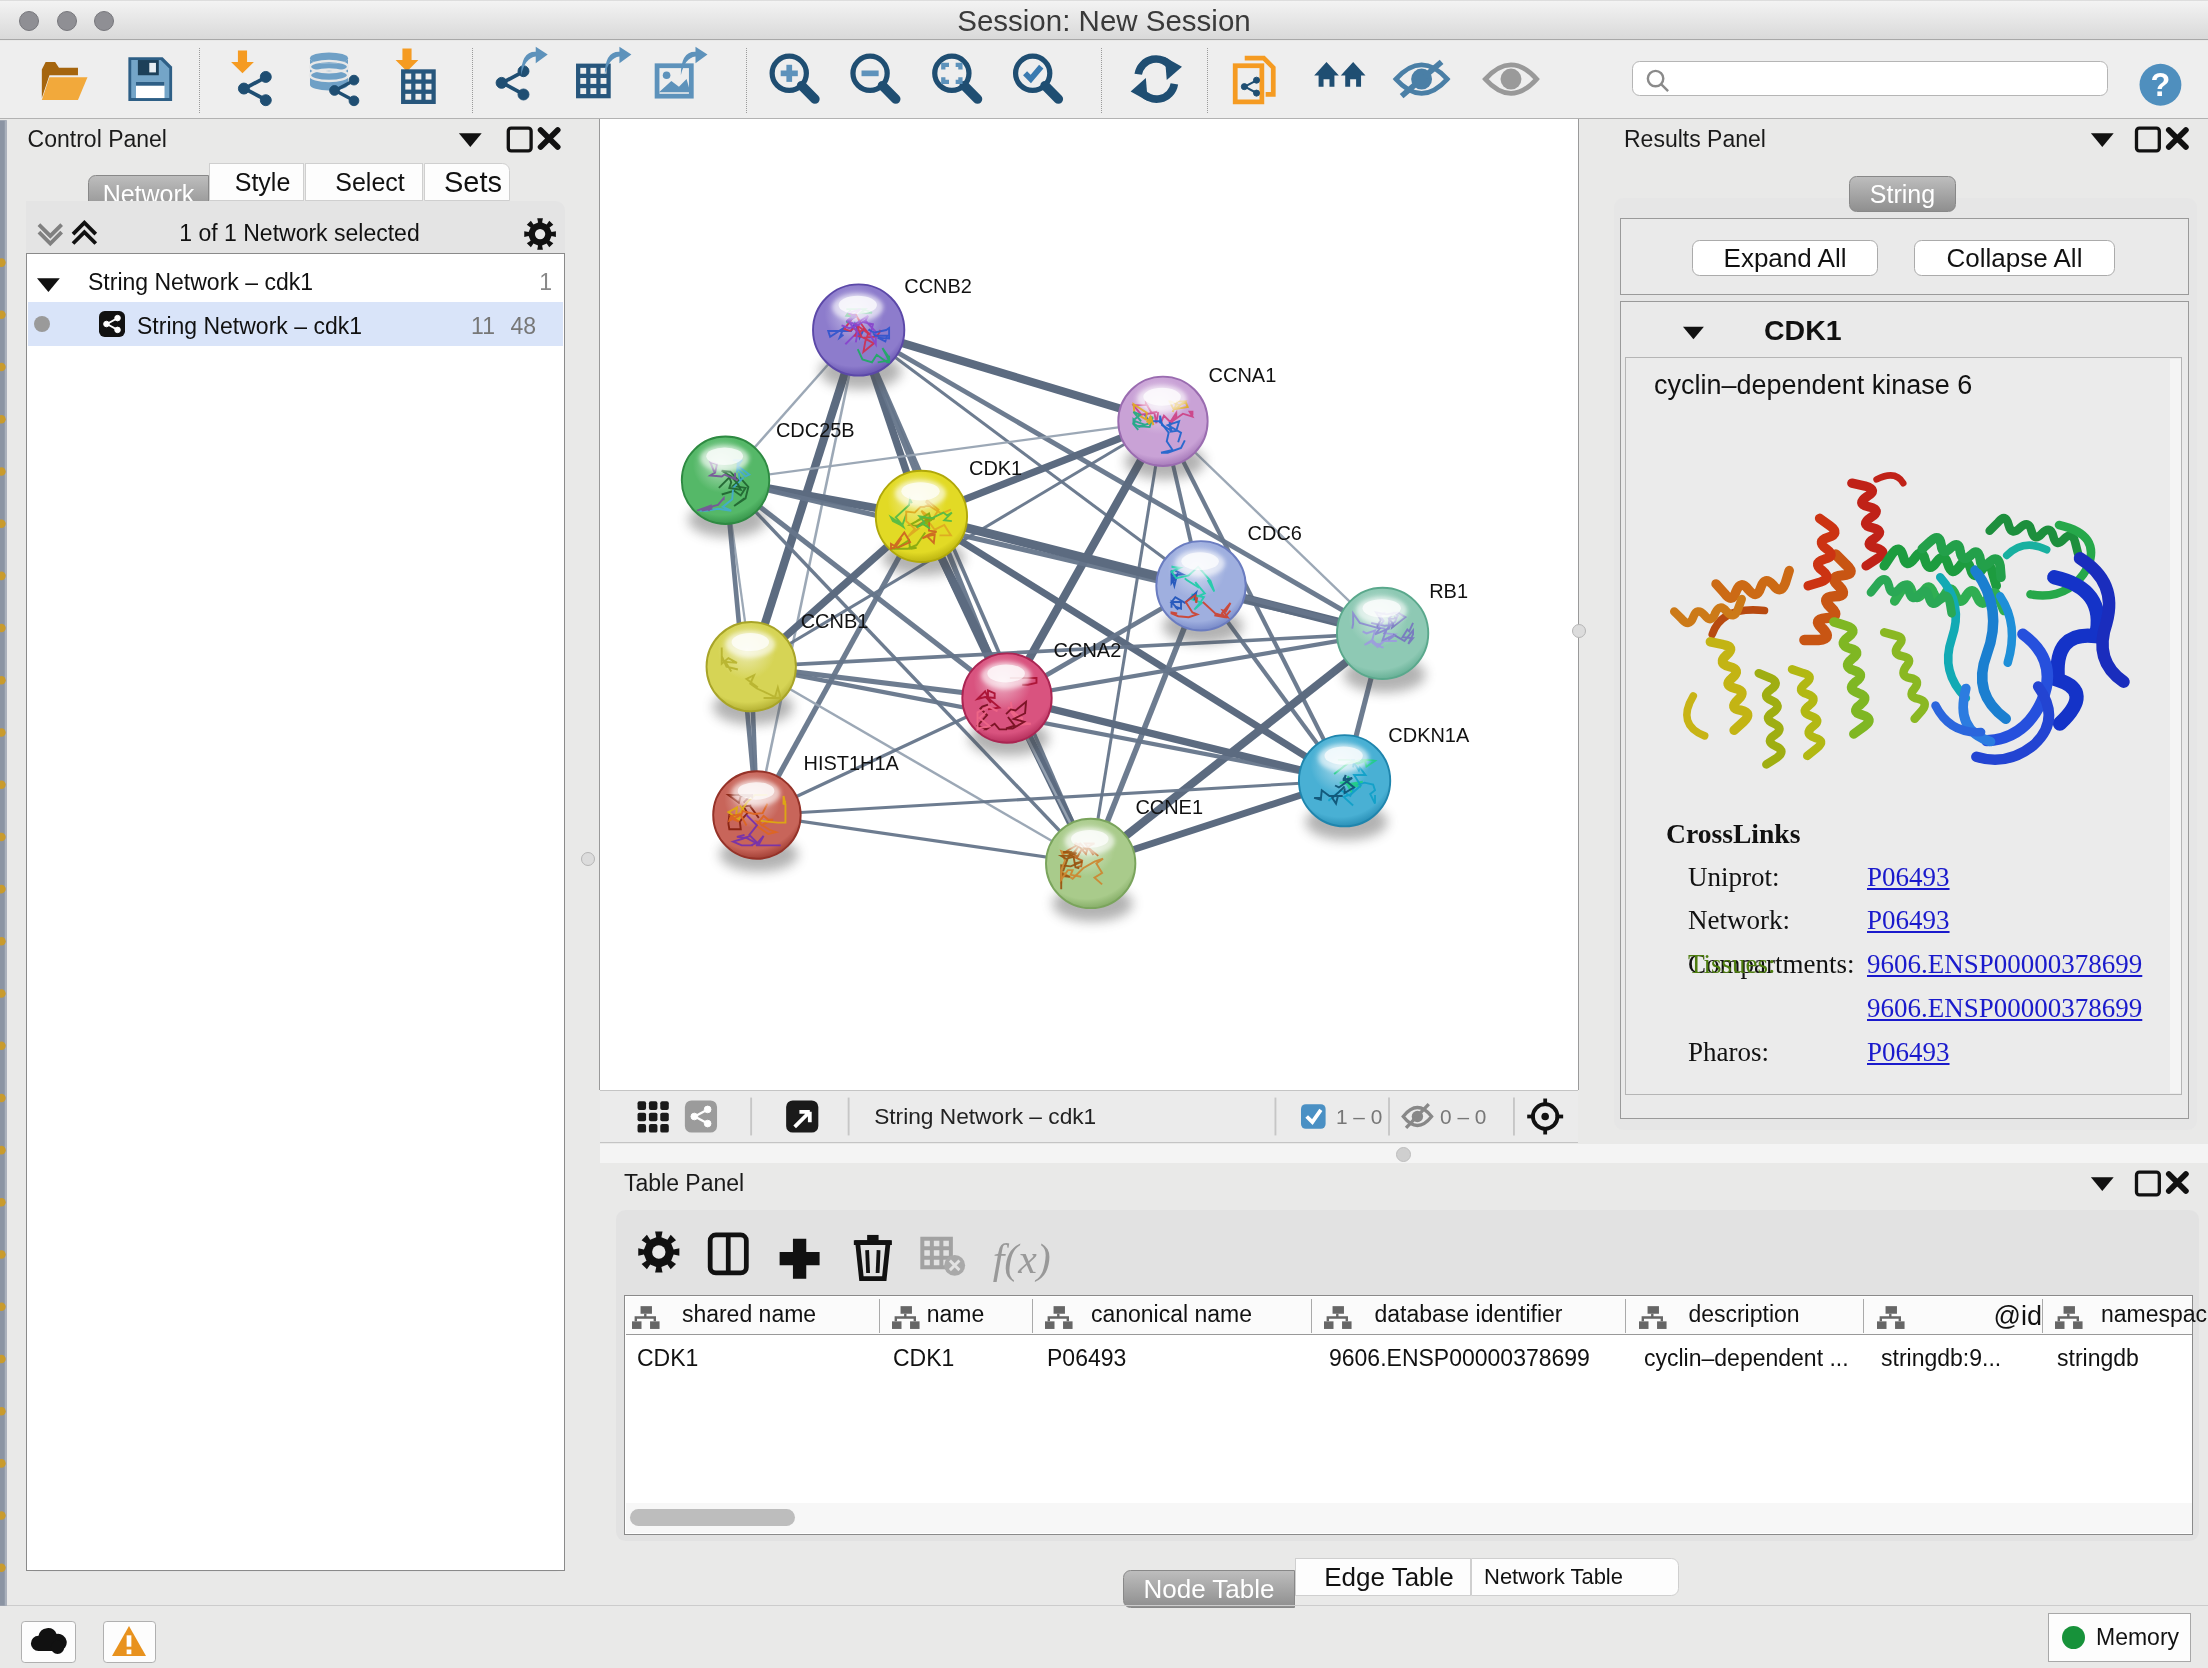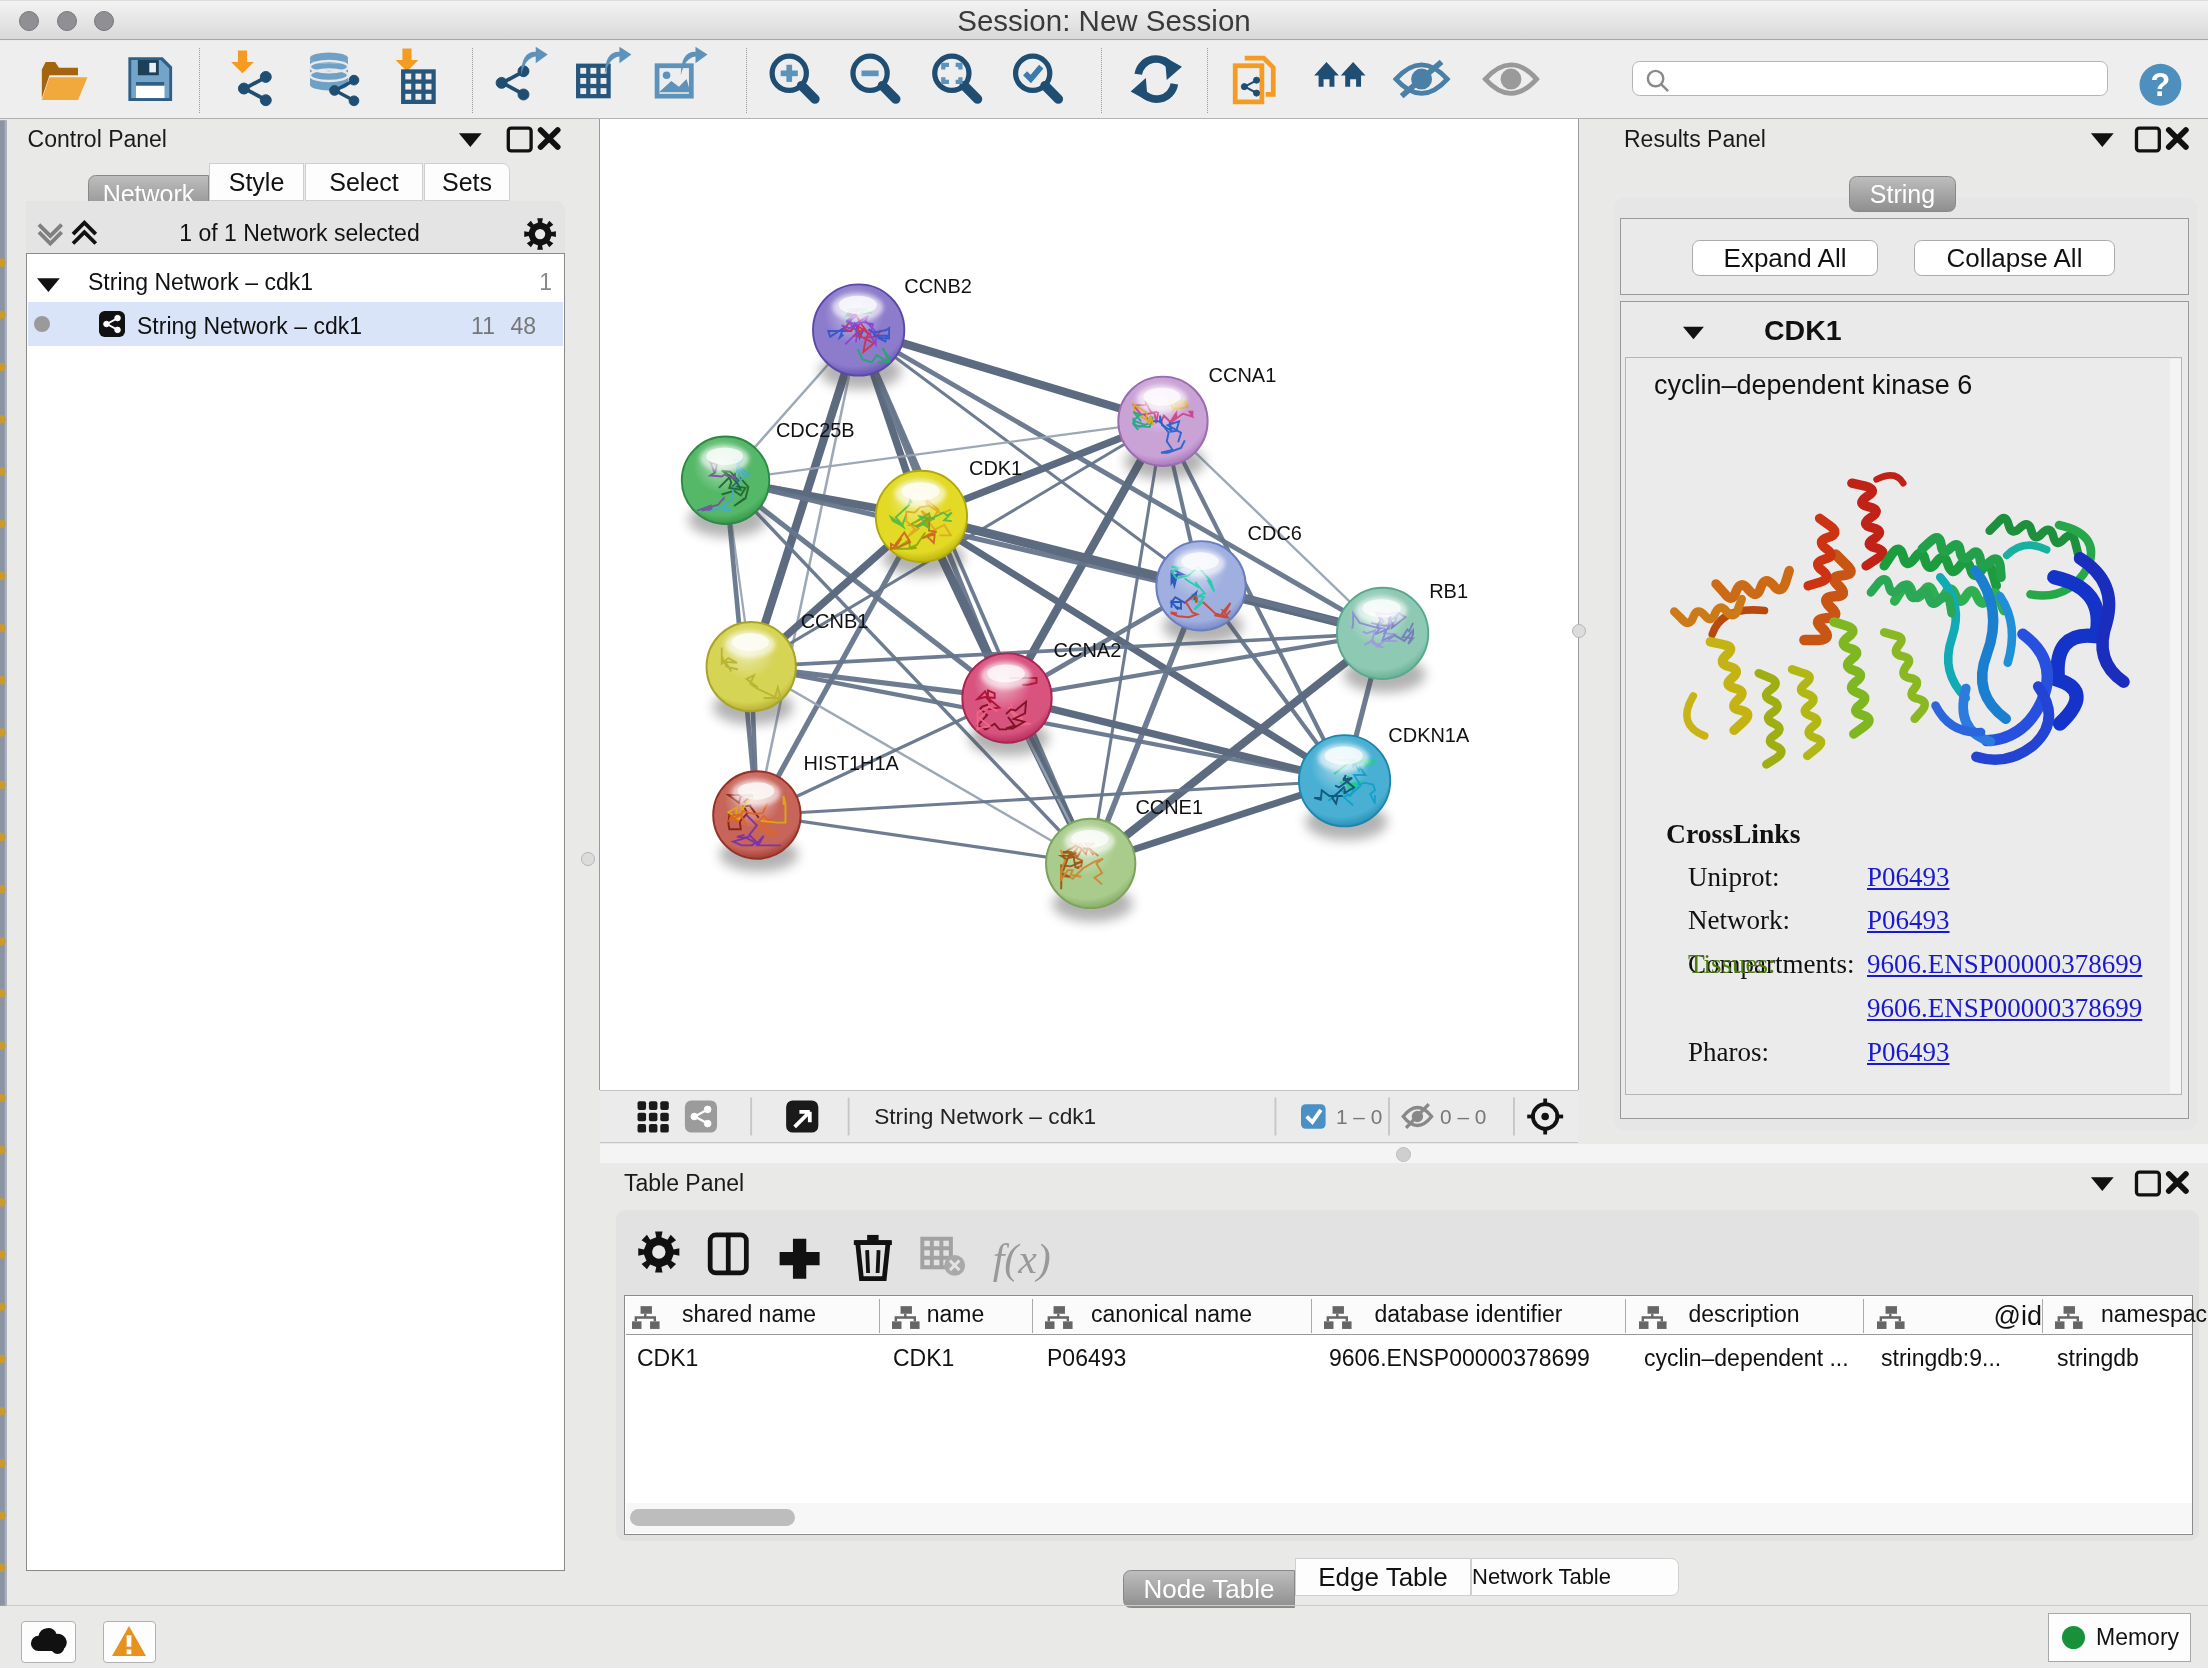--- a/index.html
+++ b/index.html
@@ -1,20 +1,20 @@
 <!DOCTYPE html>
 <html style="font-size:15px"><head><meta charset="utf-8"><style>
 * { margin:0; padding:0; box-sizing:border-box; }
 html,body { width:2208px; height:1668px; overflow:hidden; background:#e9e9e8;
   font-family:"Liberation Sans",sans-serif; }
 .abs { position:absolute; }
 .seph { position:absolute; width:1px; border-left:1.9px dotted #9a9a9a; }
 .graytab { background:linear-gradient(#bdbdbd,#8f8f8f); color:#fff;
   border:1px solid #888;margin-top:12px; }
-.whitetab { background:#fdfdfd; color:#111; border:1px solid #cfcfcf; }
+.whitetab { background:#fdfdfd; color:#111; border:1px solid #cfcfcf;padding-left:12px; }
 </style></head>
 <body>
 
 <div class="abs" style="left:0;top:0;width:2208px;height:40px;
  background:linear-gradient(#f3f3f3,#d9d9d9);border-bottom:1px solid #a8a8a8;border-top:1px solid #ddd"></div>
 <div class="abs" style="left:19px;top:10.5px;width:20px;height:20px;border-radius:50%;background:#8f8f94;border:1px solid #77777c"></div>
 <div class="abs" style="left:57px;top:10.5px;width:20px;height:20px;border-radius:50%;background:#8f8f94;border:1px solid #77777c"></div>
 <div class="abs" style="left:94px;top:10.5px;width:20px;height:20px;border-radius:50%;background:#8f8f94;border:1px solid #77777c"></div>
 <div class="abs" style="left:0;top:3.8px;width:2208px;text-align:center;font-size:29.5px;color:#3a3a3a">Session: New Session</div>
 
@@ -161,21 +161,21 @@
 <svg class="abs" style="left:457px;top:126px" width="114" height="27" viewBox="0 0 120 28">
 <path d="M2 7.3999999999999995 L26 7.3999999999999995 L14 21.8 Z" fill="#111"></path>
 <rect x="54" y="2" width="24" height="24" fill="none" stroke="#111" stroke-width="3.5" rx="3"></rect>
 <path d="M88 4 L106 22 M106 4 L88 22" stroke="#111" stroke-width="6" stroke-linecap="round"></path>
 </svg>
 
 <div class="abs graytab" style="left:88px;top:163px;width:121px;height:38px;border-radius:7.6px 0 0 0;
  font-size:25px;text-align:center;line-height:36px">Network</div>
 <div class="abs whitetab" style="left:209px;top:163px;width:95px;height:38px;font-size:25px;text-align:center;line-height:36px">Style</div>
 <div class="abs whitetab" style="left:305px;top:163px;width:118px;height:38px;font-size:25px;text-align:center;line-height:36px">Select</div>
-<div class="abs whitetab" style="left:424px;top:163px;width:86px;height:38px;border-radius:0 7.6px 0 0;font-size:25px;text-align:center;line-height:36px">Sets</div>
+<div class="abs whitetab" style="left:424px;top:163px;width:86px;height:38px;border-radius:0 7.6px 0 0;font-size:29px;text-align:center;line-height:36px">Sets</div>
 <div class="abs" style="left:26px;top:201px;width:539px;height:1371px;background:#e4e4e4;border-radius:0 9.5px 9.5px 9.5px"></div>
 
 <svg class="abs" style="left:34px;top:217px" width="529" height="36" viewBox="0 0 556 38">
 <path d="M4 8 L16 20 L28 8" fill="none" stroke="#808080" stroke-width="4"></path>
 <path d="M4 16 L16 28 L28 16" fill="none" stroke="#808080" stroke-width="4"></path>
 <path d="M40 28 L52 16 L64 28" fill="none" stroke="#111" stroke-width="4"></path>
 <path d="M40 18 L52 6 L64 18" fill="none" stroke="#111" stroke-width="4"></path>
 <path d="M549.7 15.0 L549.7 21.0 L545.1 20.1 L543.0 25.0 L547.0 27.7 L542.7 32.0 L540.0 28.0 L535.1 30.1 L536.0 34.7 L530.0 34.7 L530.9 30.1 L526.0 28.0 L523.3 32.0 L519.0 27.7 L523.0 25.0 L520.9 20.1 L516.3 21.0 L516.3 15.0 L520.9 15.9 L523.0 11.0 L519.0 8.3 L523.3 4.0 L526.0 8.0 L530.9 5.9 L530.0 1.3 L536.0 1.3 L535.1 5.9 L540.0 8.0 L542.7 4.0 L547.0 8.3 L543.0 11.0 L545.1 15.9 Z" fill="#111"></path>
     <circle cx="533" cy="18" r="5.44" fill="#e9e9e9"></circle>
 </svg>

